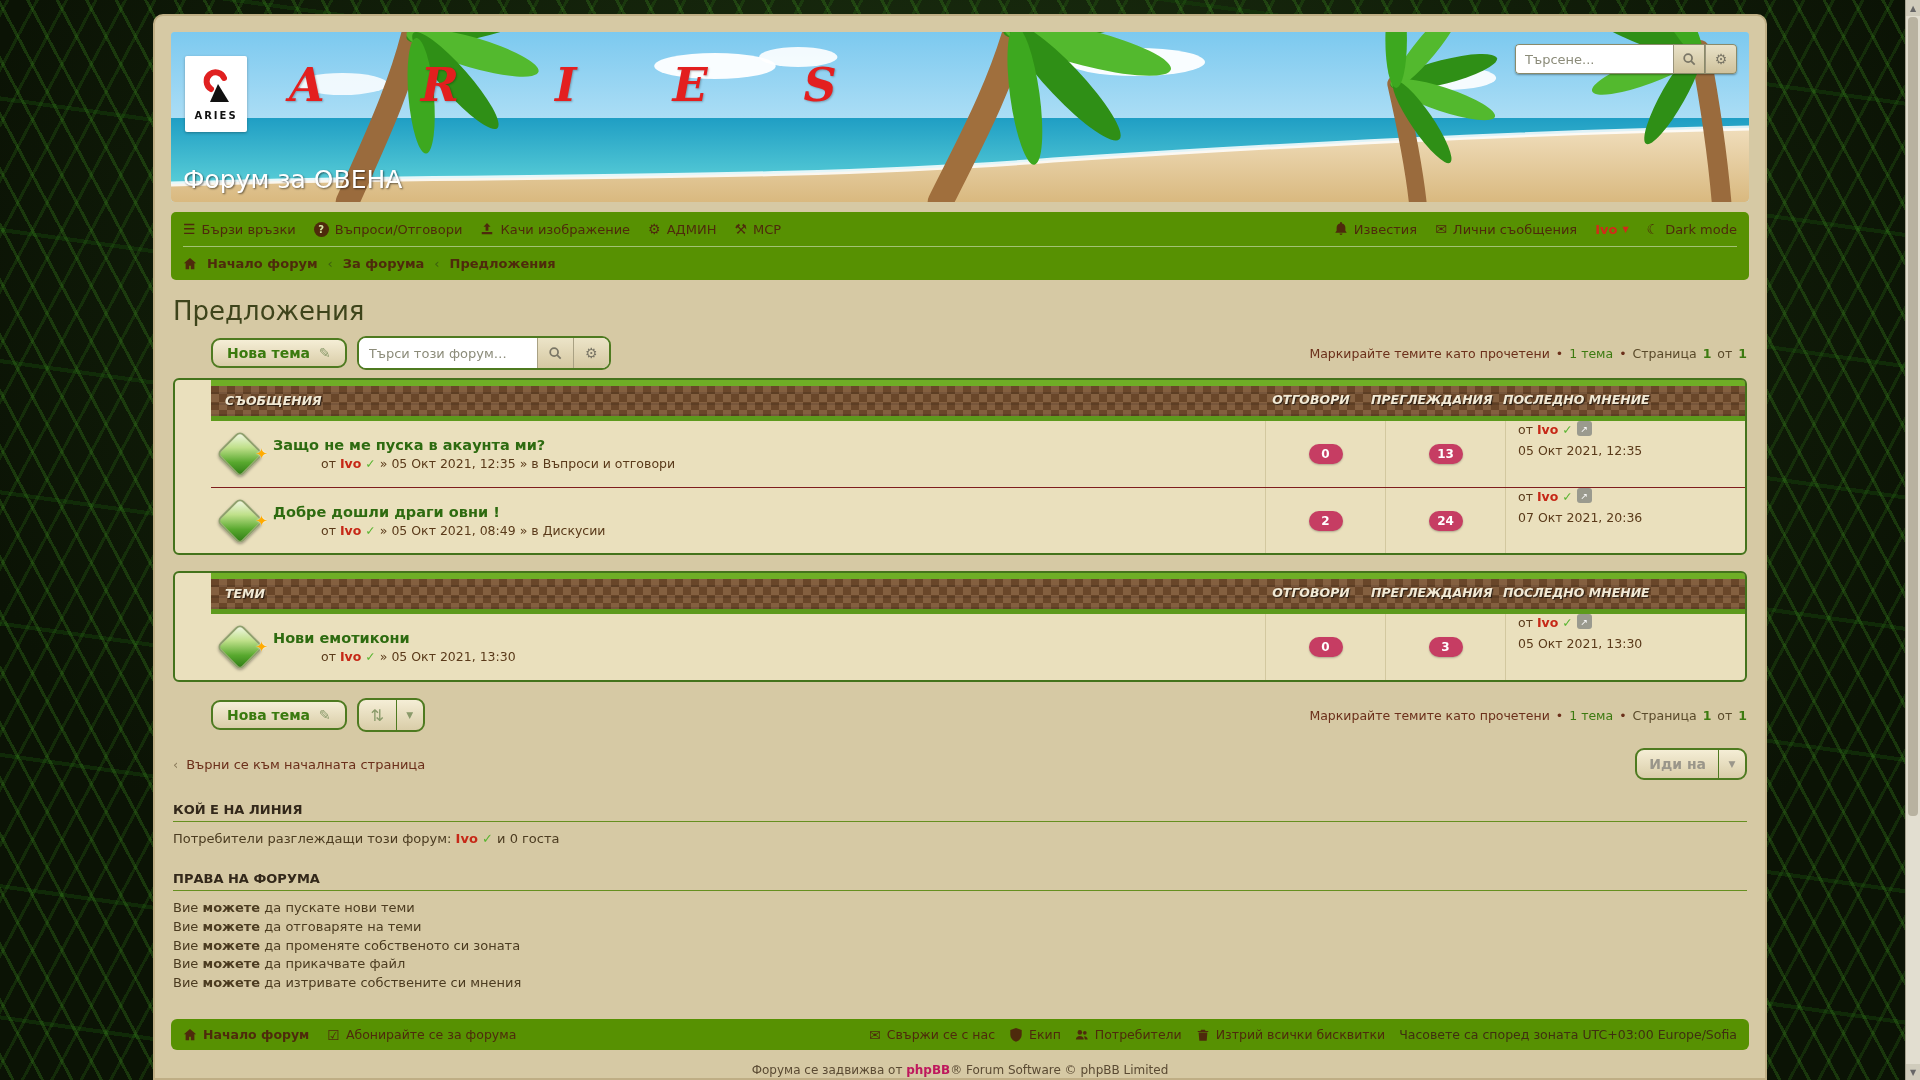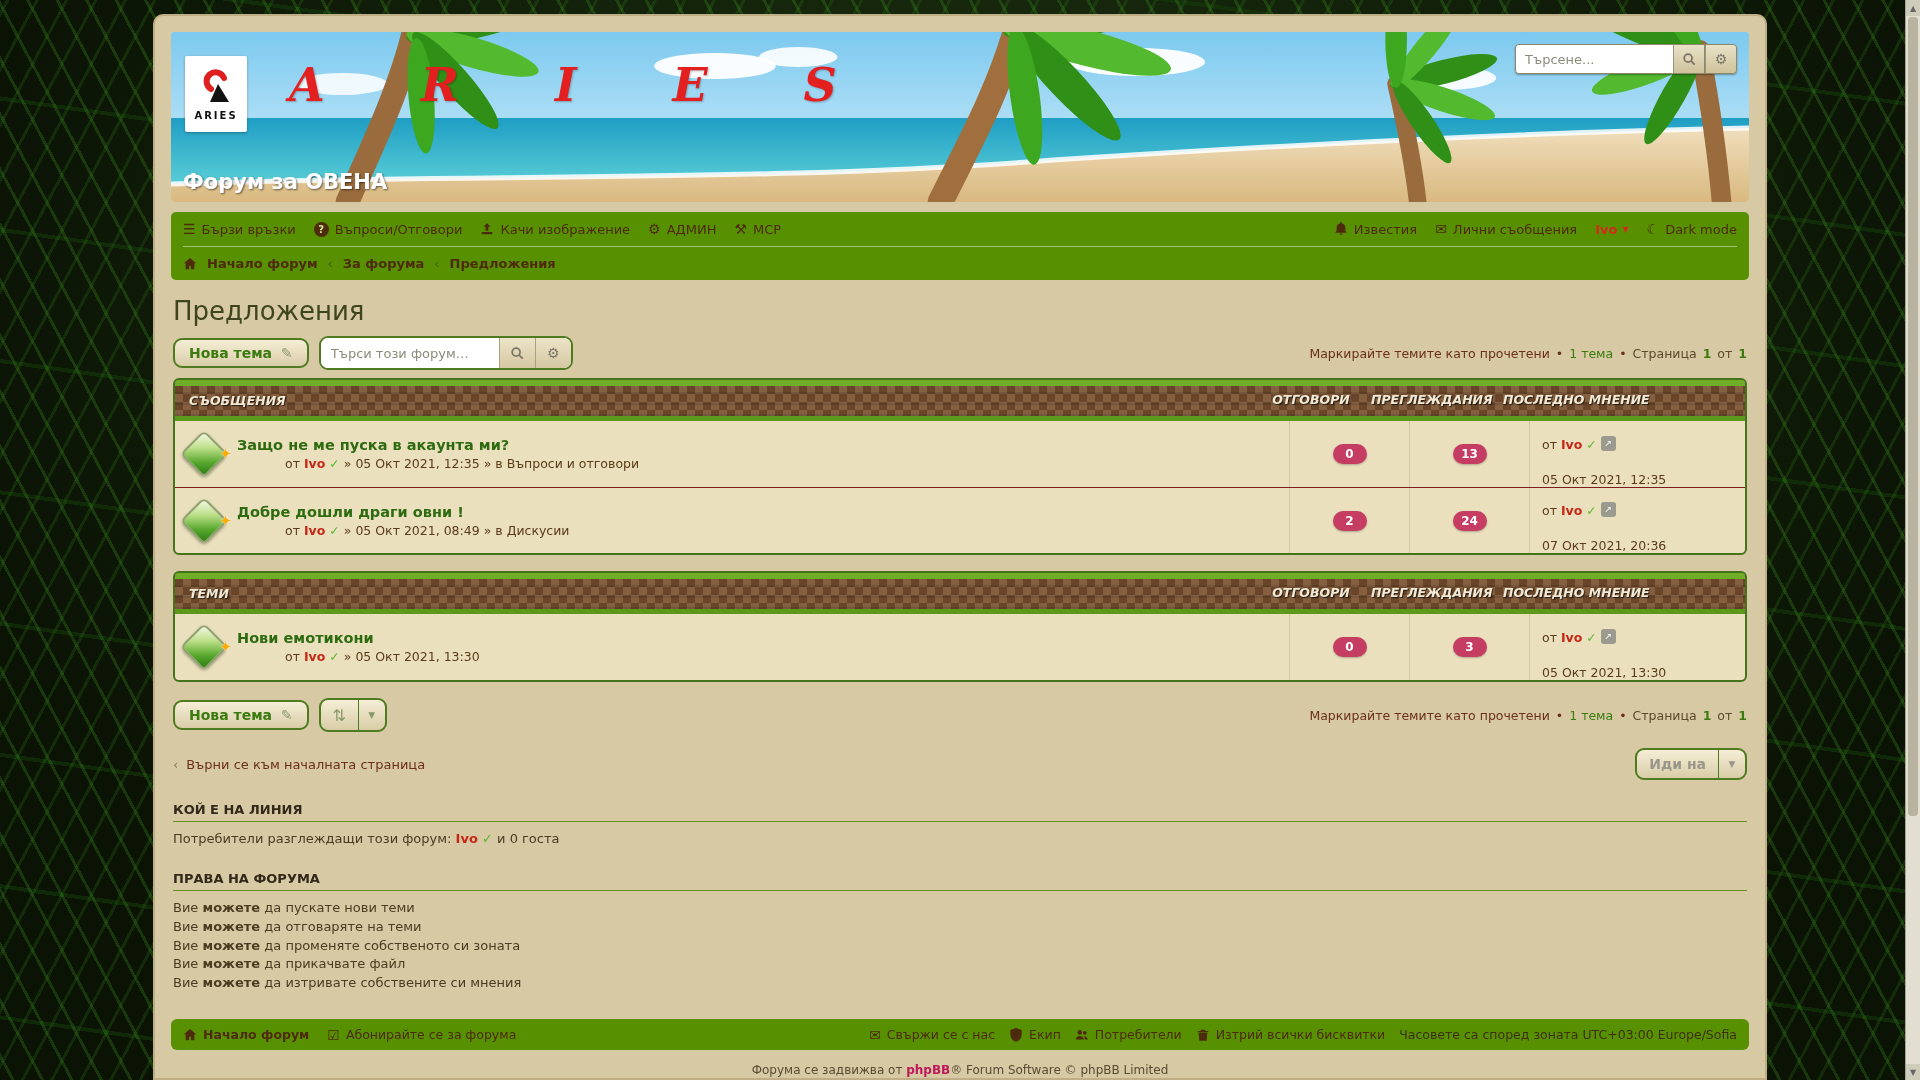--- a/index.html
+++ b/index.html
@@ -20,21 +20,21 @@
   }
   
   .banner{ position:relative; height:170px; border-radius:4px; overflow:hidden; background:#8ed4f5; }
   .banner svg.scene{ position:absolute; inset:0; width:100%; height:100%; }
   .logo-box{ position:absolute; left:14px; top:24px; width:62px; height:76px; background:#fff; border-radius:2px;
     display:flex; flex-direction:column; align-items:center; justify-content:center; gap:2px; box-shadow:0 1px 3px rgba(0,0,0,.3); cursor:pointer;}
   .logo-box .ram{ width:40px; height:40px; }
   .logo-box .logo-txt{ font-size:10px; font-weight:bold; color:#111; letter-spacing:2px; }
   .banner-word{ position:absolute; left:118px; top:26px; font-family:"DejaVu Serif",serif; font-style:italic; font-weight:bold;
     font-size:46px; color:#e31f1f; letter-spacing:40px; white-space:nowrap; text-shadow:1px 1px 2px rgba(0,0,0,.25); }
-  .site-title{ position:absolute; left:12px; bottom:8px; font-size:21px; font-weight:bold; color:#fff; text-shadow:1px 1px 2px rgba(0,0,0,.55); }
+  .site-title{ position:absolute; left:12px; bottom:8px; font-size:25px; font-weight:normal; color:#fff; text-shadow:1px 1px 2px rgba(0,0,0,.55); }
   .hsearch{ position:absolute; right:12px; top:12px; display:flex; height:30px; border-radius:4px; overflow:hidden; box-shadow:0 1px 2px rgba(0,0,0,.35); }
   .hsearch input{ width:158px; border:1px solid #8a8a6a; border-right:none; padding:0 9px; font-size:13px; font-family:inherit; color:#555; background:#fff; outline:none; border-radius:4px 0 0 4px;}
   .hsearch input::placeholder{ color:#8c8c7a; }
   .hsearch button{ width:32px; border:1px solid #8a8a6a; border-left:1px solid #9a947c; background:linear-gradient(#e9e2c8,#cfc29c); color:#7a7666; font-size:14px; cursor:pointer; display:flex; align-items:center; justify-content:center;}
   .hsearch button:last-child{ border-radius:0 4px 4px 0; }
   
   .navbar{ margin-top:10px; background:#579102; border-radius:5px; padding:0 12px; }
   .nav-row{ display:flex; align-items:center; height:35px; gap:18px; font-size:13px; }
   .nav-row.first{ border-bottom:1px solid rgba(255,255,255,.45); }
   .nav-row .spacer{ flex:1; }
@@ -46,33 +46,33 @@
   .username .caret{ font-size:8px; color:#d42a1a; }
   .crumbs{ display:flex; align-items:center; gap:10px; height:33px; font-weight:bold; color:#4e2a0c; }
   .crumbs svg{ width:14px; height:14px; fill:#4e2a0c; }
   .crumb{ cursor:pointer; }
   .crumb-sep{ color:#3c5c10; font-weight:normal; }
   
   main{ padding:2px 2px 0; }
   h2.page-title{ margin:14px 0 10px; font-size:26px; font-weight:400; color:#3e441b; }
   .action-bar{ display:flex; align-items:center; margin:8px 0; }
   .btn{ display:inline-flex; align-items:center; gap:9px; background:linear-gradient(#f5eed6,#d9cda8);
-    border:2px solid #4e7a20; border-radius:9px; color:#3a7a0e; font-weight:bold; font-size:14px; padding:5px 14px; cursor:pointer; font-family:inherit;}
+    border:2px solid #4e7a20; border-radius:9px; color:#3a7a0e; font-weight:bold; font-size:14px; padding:5px 14px; cursor:pointer; font-family:inherit;margin-left:38px;}
   .btn .pencil{ color:#8a9a6a; font-size:14px; font-weight:normal; }
   .fsearch{ display:inline-flex; height:34px; border:2px solid #4e7a20; border-radius:9px; overflow:hidden; margin-left:10px; background:#fff; }
   .fsearch input{ width:178px; border:none; padding:0 10px; font-size:13px; font-family:inherit; color:#555; outline:none; }
   .fsearch input::placeholder{ color:#8c8c7a; }
   .fsearch button{ width:36px; border:none; border-left:1px solid #a9a183; background:linear-gradient(#ece4c8,#d5c8a2); color:#7a7666; font-size:14px; cursor:pointer; display:flex; align-items:center; justify-content:center;}
   .meta-right{ margin-left:auto; font-size:12.5px; color:#5a4a2a; display:flex; gap:6px; align-items:center; white-space:nowrap;}
   .meta-right a{ color:#6b2f1a; cursor:pointer; }
   .meta-right .cnt{ color:#3c7a10; }
   .meta-right b{ color:#3c7a10; }
   .bullet{ color:#6b2f1a; }
   
-  .flist{ border:2px solid #44731c; border-radius:6px; overflow:hidden; margin:6px 0 16px; background:#eae0bd; }
+  .flist{ border:2px solid #44731c; border-radius:6px; overflow:hidden; margin:6px 0 16px; background:#eae0bd;padding-left:36px; }
   .mcbar{
     display:flex; align-items:center; padding:7px 14px 8px;
     background-color:#7a5230;
     background-image:
       repeating-conic-gradient(from 0deg, rgba(255,255,255,.08) 0% 25%, rgba(0,0,0,.14) 0% 50%),
       repeating-linear-gradient(0deg, rgba(0,0,0,.12) 0 2px, transparent 2px 11px);
     background-size:16px 16px, auto;
     border-top:6px solid #6fae26; border-bottom:5px solid #5d9a1c;
     color:#f2ead6; font-style:italic; font-weight:bold; font-size:12.5px; text-shadow:1px 1px 1px rgba(0,0,0,.65);
   }
@@ -84,21 +84,21 @@
   .topic-icon{ width:58px; display:flex; align-items:center; justify-content:center; }
   .diamond{ width:34px; height:34px; transform:rotate(45deg); border:2px solid #8fa06e; border-radius:6px;
     background:linear-gradient(135deg,#f3f8e8 0%,#bfe08a 35%,#58a82e 70%,#2e7a14 100%); box-shadow:1px 1px 3px rgba(0,0,0,.35); position:relative;}
   .diamond::after{ content:"✦"; position:absolute; top:-9px; right:-7px; transform:rotate(-45deg); color:#ffab00; font-size:15px; text-shadow:0 0 2px #fff; }
   .topic-main{ flex:1; display:flex; flex-direction:column; justify-content:center; gap:3px; padding:8px 8px 8px 4px; }
   .topic-title{ color:#2e6b10; font-weight:bold; font-size:14.5px; }
   .topic-meta{ font-size:12.5px; color:#5a3a1a;margin-left:48px; }
   .user{ color:#c62817; font-weight:bold; cursor:pointer; }
   .check{ color:#58b430; font-weight:bold; }
   .col{ width:120px; border-left:1px solid #d3c89f; display:flex; align-items:center; justify-content:center; }
-  .col.last{ width:216px; flex-direction:column; align-items:flex-start; justify-content:flex-end; padding-left:12px; gap:21px; font-size:12.5px; color:#5a3a1a;}
+  .col.last{ width:240px; flex-direction:column; align-items:flex-start; justify-content:flex-start; padding-left:12px; gap:6px; font-size:12.5px; color:#5a3a1a;}
   .badge{ min-width:34px; text-align:center; background:#c63d63; border-radius:20px; padding:3px 7px; color:#fff; font-size:12px; font-weight:bold; box-shadow:0 1px 2px rgba(0,0,0,.25);}
   .goto{ display:inline-flex; align-items:center; justify-content:center; width:15px; height:15px; background:#9a9a8e; color:#fff; border-radius:3px; font-size:9px; vertical-align:2px; cursor:pointer;}
   .sortgrp{ display:inline-flex; height:34px; border:2px solid #4e7a20; border-radius:9px; overflow:hidden; margin-left:10px; background:linear-gradient(#f5eed6,#d9cda8);}
   .sortgrp span{ display:flex; align-items:center; justify-content:center; color:#8a9a6a; cursor:pointer;}
   .sortgrp .s1{ width:38px; font-size:16px; border-right:1px solid #4e7a20; }
   .sortgrp .s2{ width:26px; font-size:9px; }
   .nav-bottom{ display:flex; align-items:center; margin:16px 0 4px; }
   .back-link{ color:#6b2f1a; cursor:pointer; display:inline-flex; gap:8px; align-items:center;}
   .back-link .chev{ color:#8a7a5a; }
   .jump-btn{ margin-left:auto; display:inline-flex; height:32px; align-items:center; border:2px solid #4e7a20; border-radius:9px; background:linear-gradient(#f5eed6,#d9cda8); cursor:pointer;}

